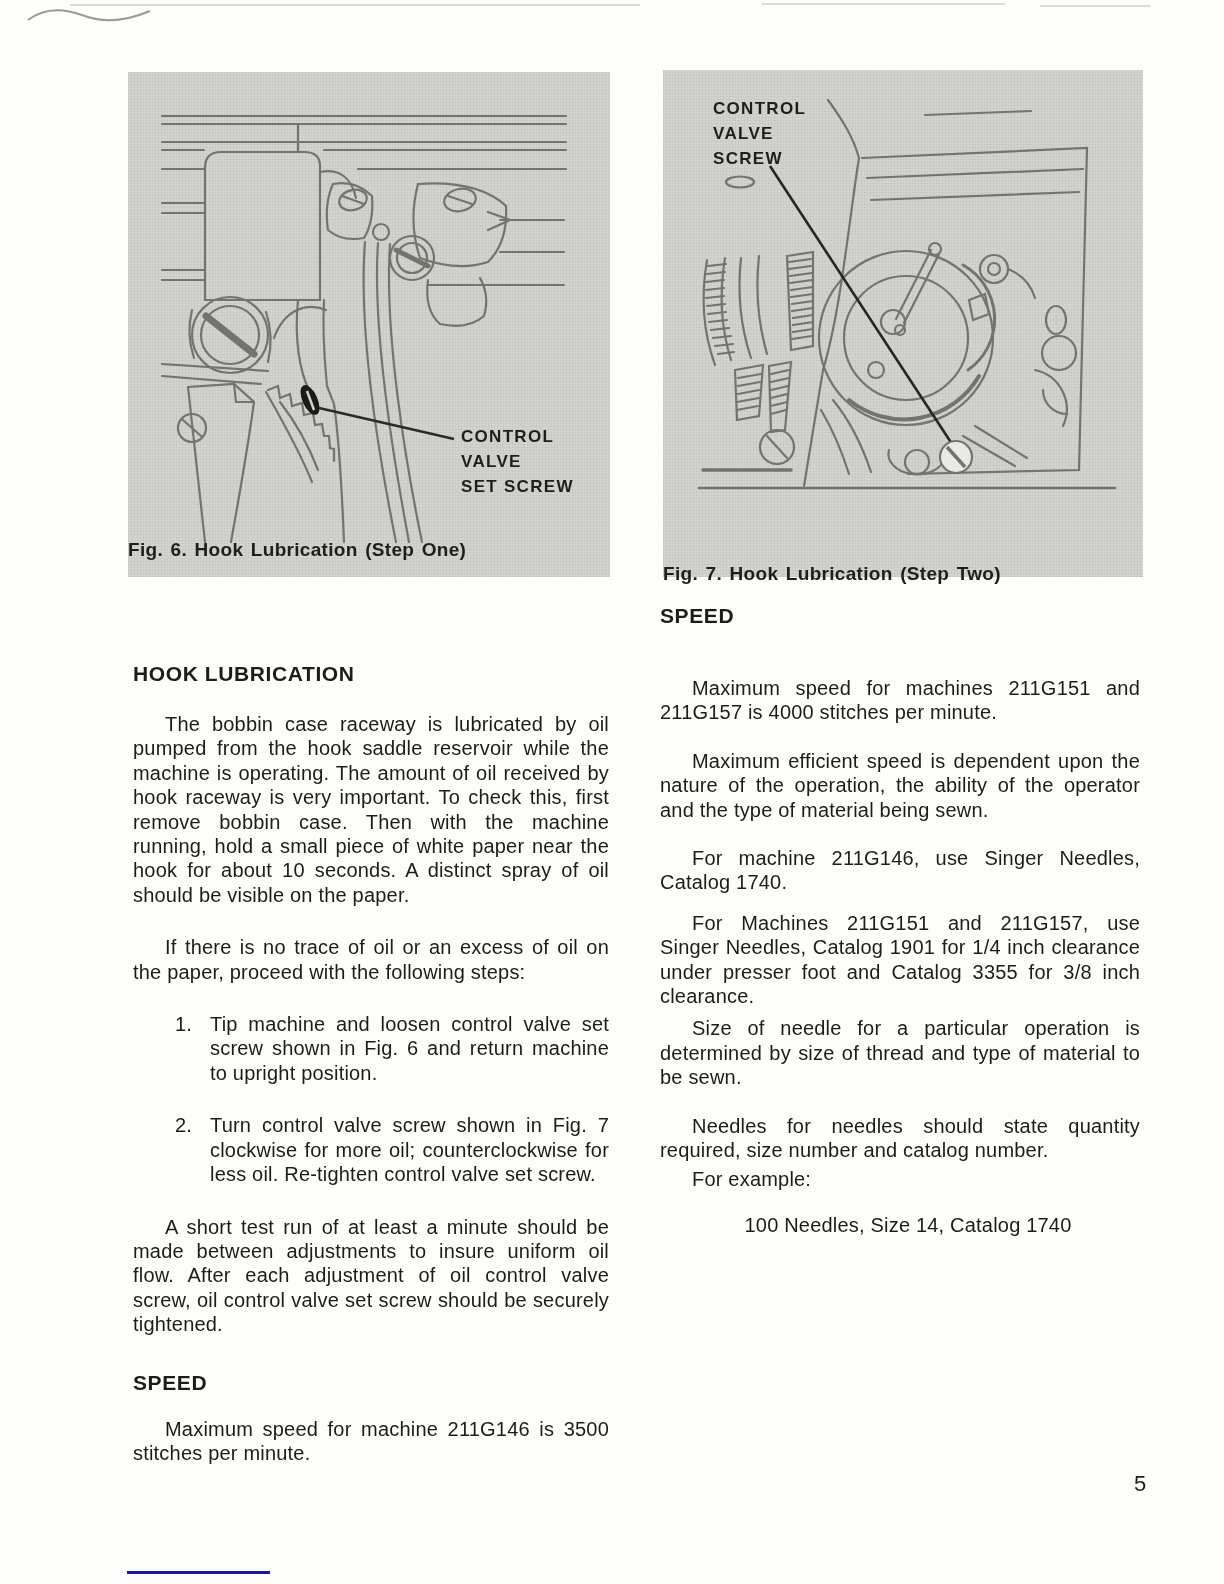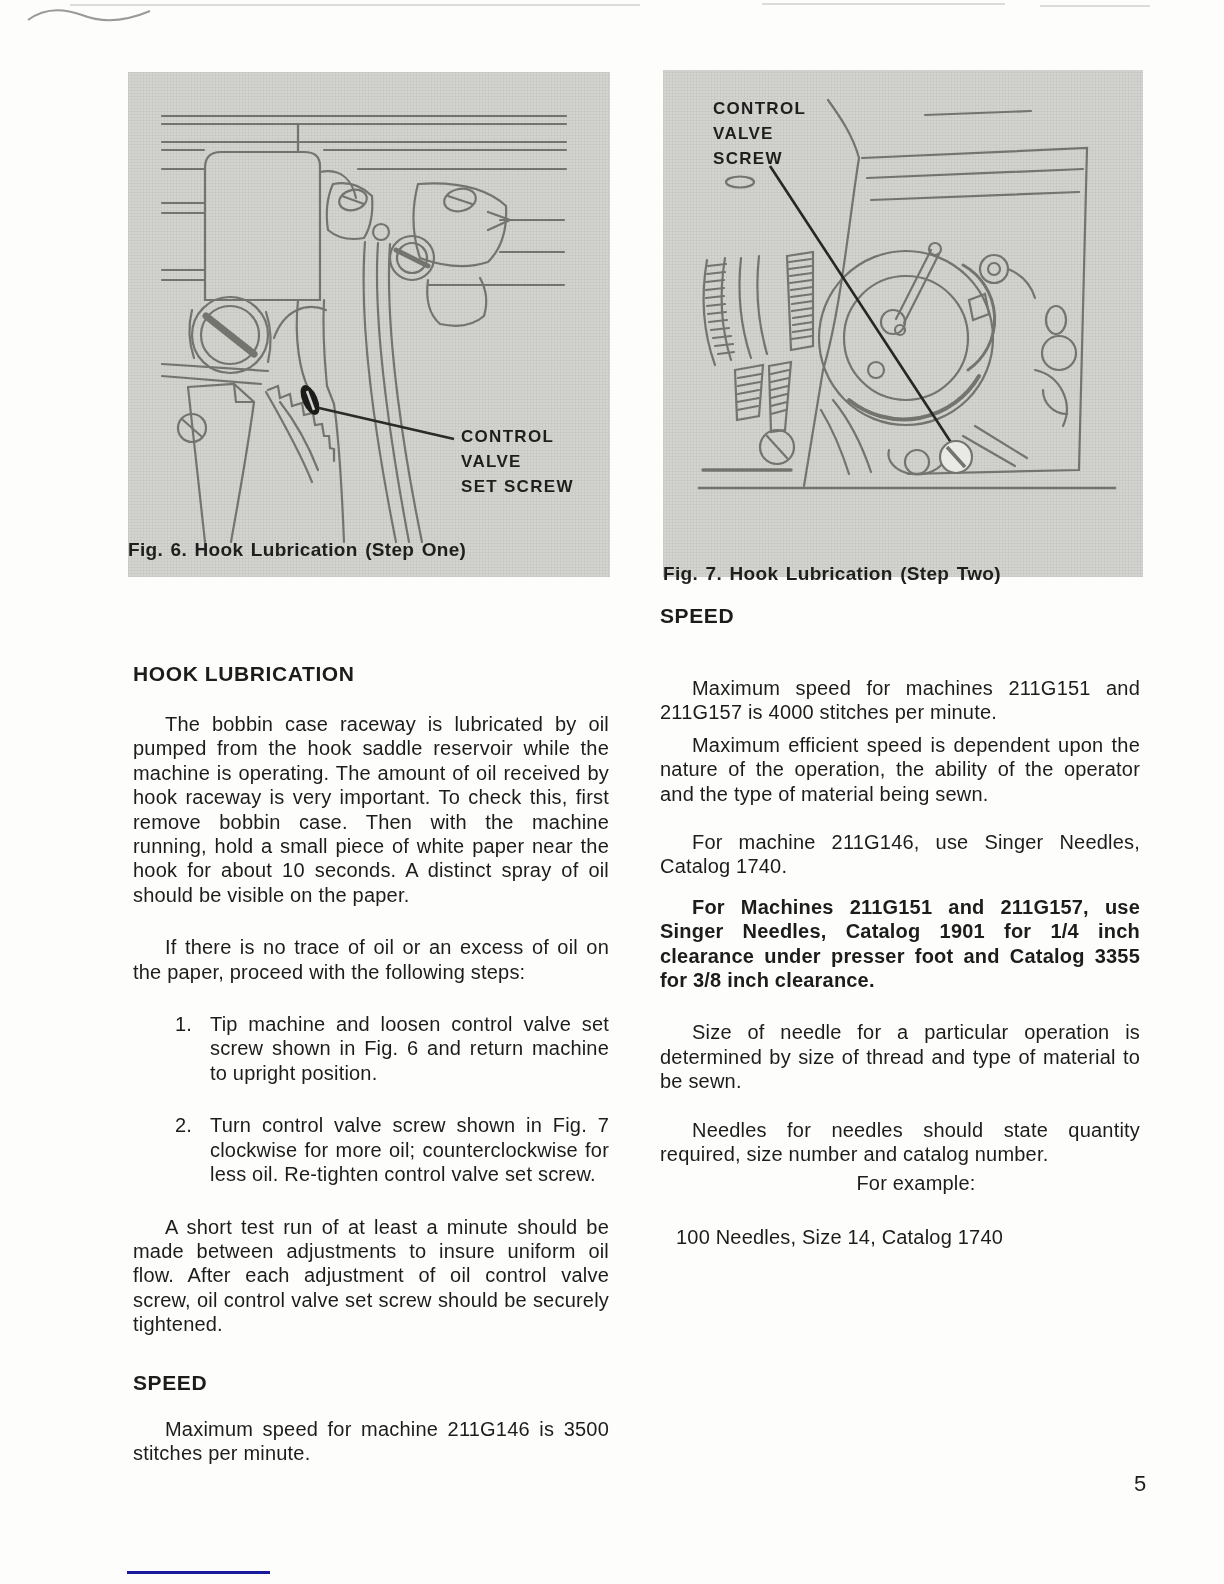--- a/index.html
+++ b/index.html
@@ -65,30 +65,30 @@
   .step .marker{position:absolute;left:42px;top:0;}
   
   #lh1{margin-bottom:26px;}
   #lp1{margin-bottom:28px;}
   #lp2{margin-bottom:28px;}
   #lstep1{margin-bottom:28px;}
   #lstep2{margin-bottom:28px;}
   #lp3{margin-bottom:34px;}
   #lh2{margin-bottom:22px;}
   #rh1{margin-bottom:48px;}
-  #rp1{margin-bottom:8px;}
+  #rp1{margin-bottom:24px;}
   #rp2{margin-bottom:24px;}
   #rp3{margin-bottom:50px;}
   #rh2{margin-bottom:24px;}
   #rp4{margin-bottom:16px;}
-  #rp5{margin-bottom:28px;font-weight:bold;}
+  #rp5{margin-bottom:8px;}
   #rp6{margin-bottom:24px;}
   #rp7{margin-bottom:4px;}
-  #rp8{margin-bottom:30px;text-align:center;}
-  #rexample{text-align:left;padding-left:16px;}
+  #rp8{margin-bottom:22px;text-align:left;}
+  #rexample{text-align:center;padding-left:16px;}
   #page-number{
     position:absolute;left:1120px;top:1471px;width:40px;
     font-size:22px;text-align:center;
   }
   #blue-line{
     position:absolute;left:127px;top:1571px;width:143px;height:3px;
     background:#1a1a9c;
   }
   #top-artifacts{position:absolute;left:0;top:0;}
 </style>

